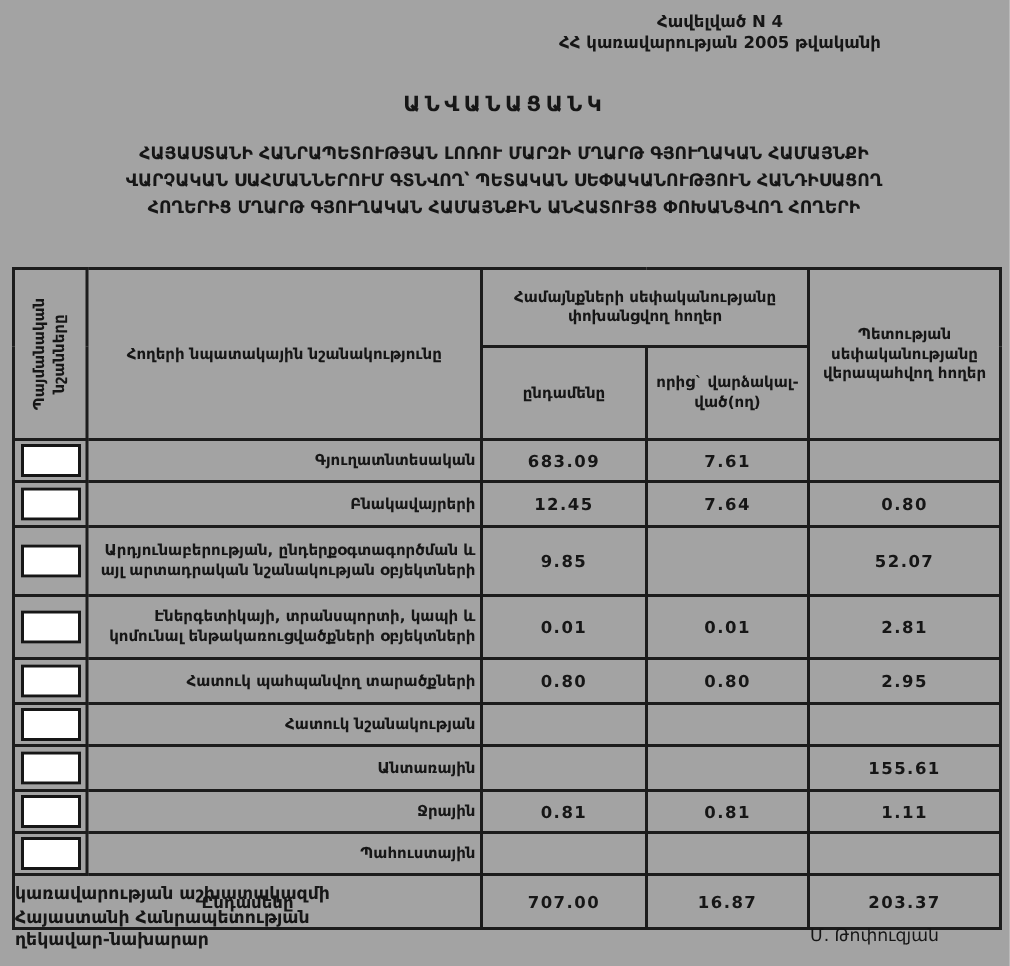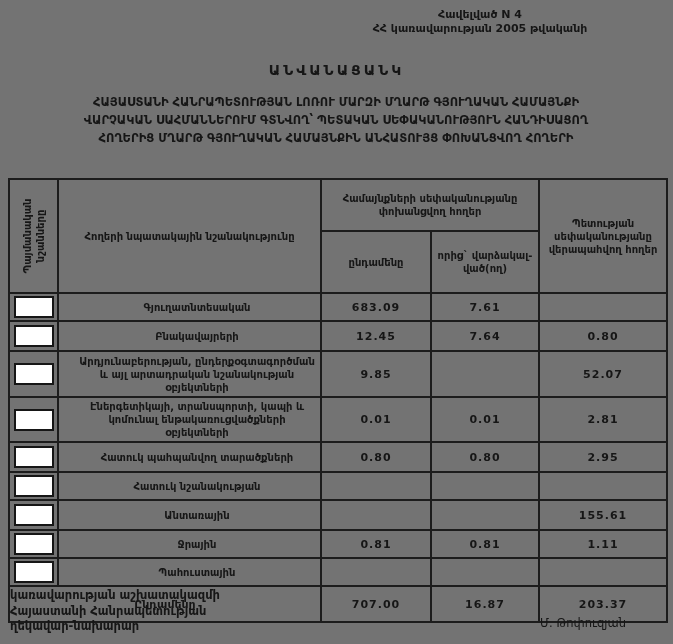--- a/index.html
+++ b/index.html
@@ -1,21 +1,21 @@
 <!DOCTYPE html>
 <html><head>
 <meta charset="utf-8">
 <style>
   html,body { margin:0; padding:0; }
   body {
     width:673px; height:644px; background:#ffffff;
     font-family:"DejaVu Sans", sans-serif; color:#161616;
     -webkit-font-smoothing:none;
   }
-  .page { position:relative; width:673px; height:644px; overflow:hidden; background:#737373; }
+  .page { position:relative; width:673px; height:644px; overflow:hidden; background:#a3a3a3; }
 
   .doc-ref {
     position:absolute; top:8px; left:300px; width:360px;
     text-align:center; font-weight:bold; font-size:11px; line-height:1.3;
   }
   .doc-title {
     position:absolute; top:62px; left:0; width:100%;
     text-align:center; font-weight:bold; font-size:14px; letter-spacing:3px;
   }
   .doc-subtitle {
@@ -27,21 +27,21 @@
     position:absolute; top:178px; left:8px; width:658px;
     border-collapse:collapse; table-layout:fixed;
   }
   .landtable th, .landtable td {
     border:2px solid #1c1c1c; font-weight:bold; padding:2px 3px;
     overflow:hidden; vertical-align:middle;
   }
   .landtable th { font-size:10px; text-align:center; line-height:1.3; font-weight:bold; }
   td.cbx { text-align:center; }
   .cbox { width:36px; height:18px; border:2px solid #161616; margin:0 auto; background:#fff; }
-  td.lbl { font-size:10px; text-align:center; padding-left:18px; line-height:1.3; }
+  td.lbl { font-size:10px; text-align:right; padding-left:6px; line-height:1.3; }
   td.num { font-size:11px; text-align:center; letter-spacing:1px; }
   td.total-lbl { font-size:11px; text-align:center; }
   tr.hrow1 { height:52px; }
   tr.hrow2 { height:62px; }
   tr.r1 { height:26px; } tr.r2 { height:30px; } tr.r3 { height:46px; }
   tr.r4 { height:42px; } tr.r5 { height:30px; } tr.r6 { height:26px;margin-top:16px; }
   tr.r7 { height:30px; } tr.r8 { height:28px;margin-top:42px; } tr.r9 { height:26px; }
   tr.rt { height:36px; }
 
   th.rot { position:relative; }

